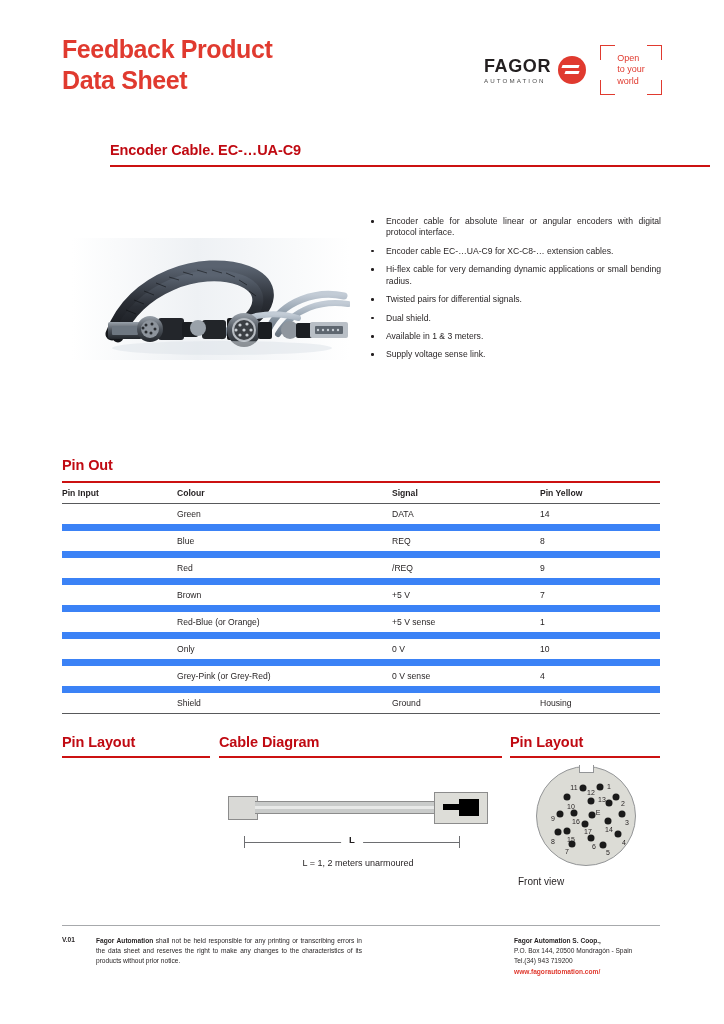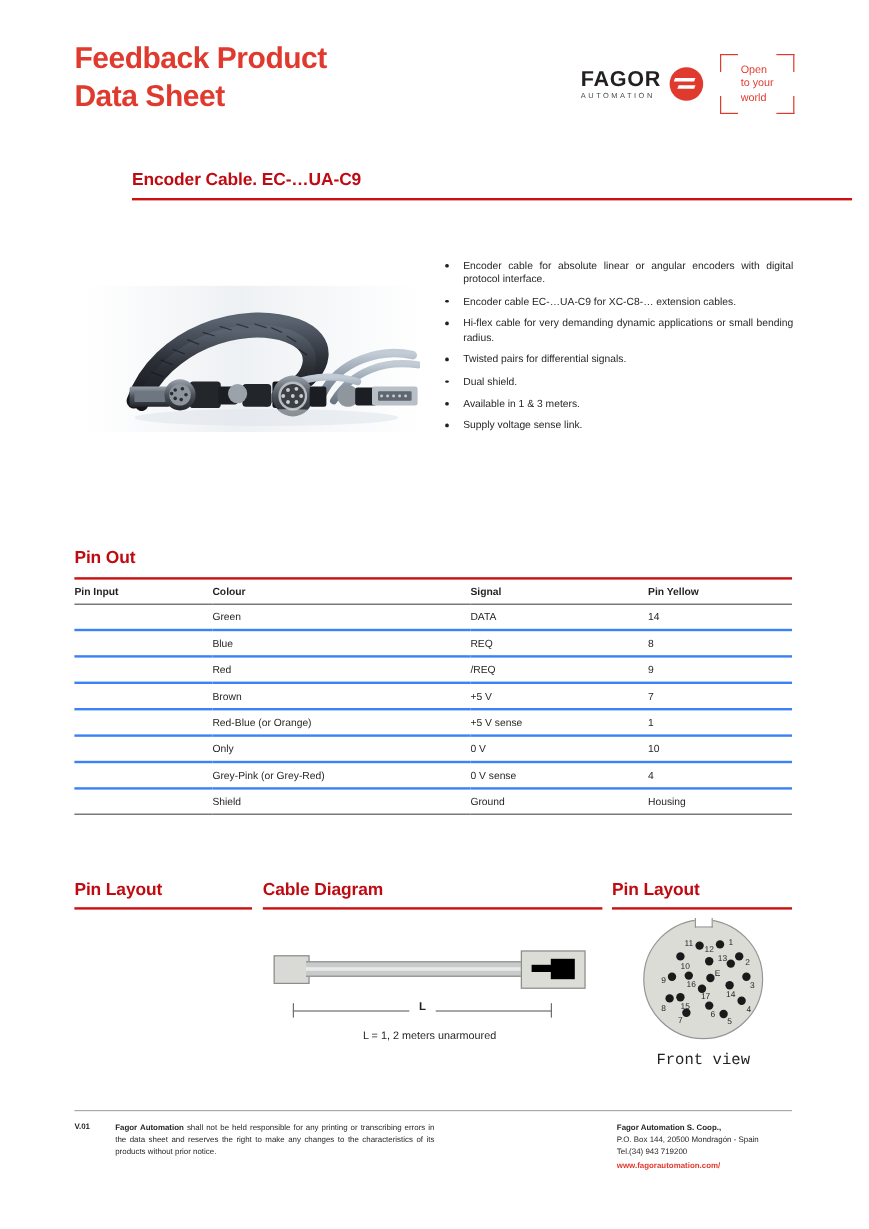--- a/index.html
+++ b/index.html
@@ -200,21 +200,21 @@
     font-size: 8.6px;
     font-weight: bold;
     padding: 5px 0 5px 0;
     border-bottom: 1px solid #58595b;
     color: #231f20;
   }
   table.pinout td {
     text-align: left;
     font-size: 8.6px;
     padding: 5px 0 5px 0;
-    border-bottom: 2px solid #3b82f6;
+    border-bottom: 7px solid #3b82f6;
     color: #231f20;
   }
   table.pinout tr:last-child td { border-bottom: 1px solid #58595b; }
   .col-pin-in  { width: 115px; }
   .col-colour  { width: 215px; }
   .col-signal  { width: 148px; }
   .col-pin-out { width: 120px; }
 
   
   .panel-heads {
@@ -383,24 +383,23 @@
     font-size: 7px;
     color: #231f20;
     transform: translate(-50%, -50%);
     white-space: nowrap;
   }
   .front-view {
     position: absolute;
     left: -18px;
     top: 110px;
     width: 136px;
-    text-align: center;
-    font-size: 13px;
-    color: #231f20;
-    font-family: Liberation Mono, monospace;
+    text-align: left;
+    font-size: 10px;
+    color: #231f20;
   }
 
   
   .footer-rule {
     position: absolute;
     left: 62px;
     top: 925px;
     width: 598px;
     border-top: 1px solid #a7a9ac;
   }

